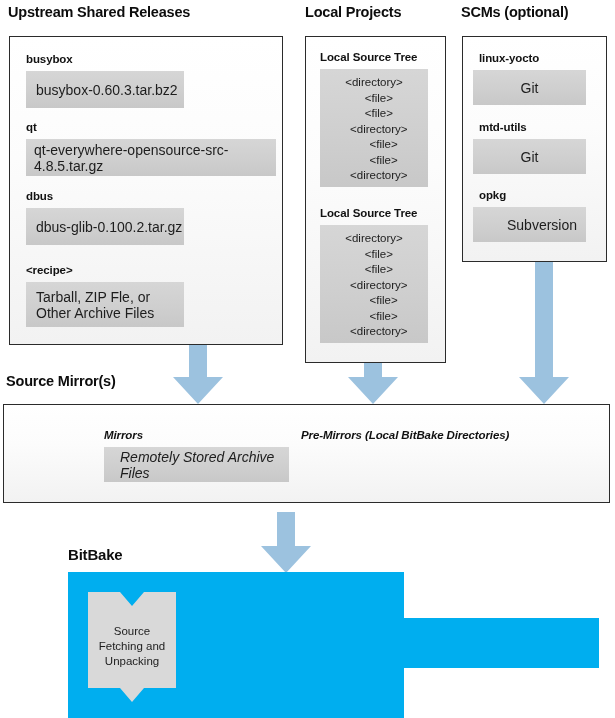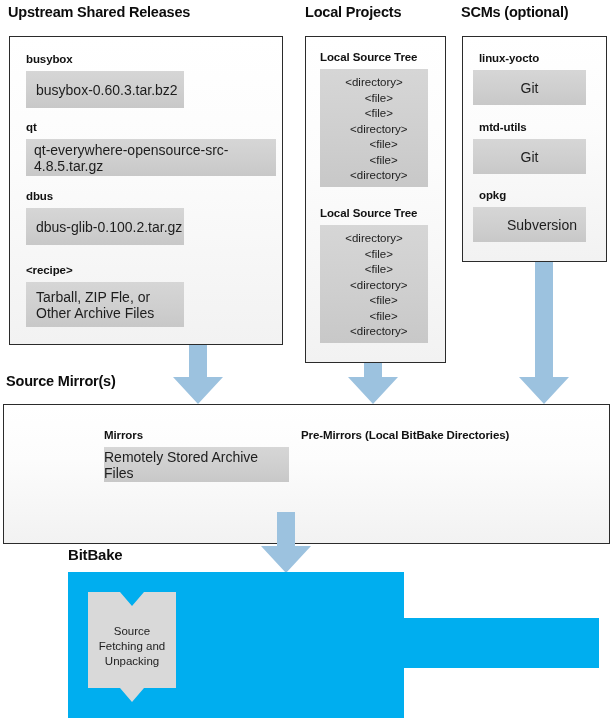--- a/index.html
+++ b/index.html
@@ -177,24 +177,24 @@
   </div>
 
   <div class="arrow" style="left:519px; top:262px; width:50px; height:142px;">
     <svg width="50" height="142" viewBox="0 0 50 142">
       <path d="M16,0 L34,0 L34,115 L50,115 L25,142 L0,115 L16,115 Z" fill="#9cc2df"></path>
     </svg>
   </div>
 
   <div class="abs col-title" style="left:6px; top:373px;">Source Mirror(s)</div>
 
-  <div class="abs panel" style="left:3px; top:404px; width:607px; height:140px;">
+  <div class="abs panel" style="left:3px; top:404px; width:607px; height:99px;font-style:italic;">
 
     <div class="abs group-label" style="left:100px; top:24px;">Mirrors</div>
-    <div class="abs chip center" style="left:100px; top:42px; width:185px; height:35px;">Remotely Stored Archive Files</div>
+    <div class="abs chip center" style="left:100px; top:42px; width:185px; height:35px;padding-left:16px;">Remotely Stored Archive Files</div>
 
     <div class="abs group-label" style="left:297px; top:24px;">Pre-Mirrors (Local BitBake Directories)</div>
   </div>
 
   <div class="arrow" style="left:261px; top:512px; width:50px; height:61px;">
     <svg width="50" height="61" viewBox="0 0 50 61">
       <path d="M16,0 L34,0 L34,34 L50,34 L25,61 L0,34 L16,34 Z" fill="#9cc2df"></path>
     </svg>
   </div>
 

